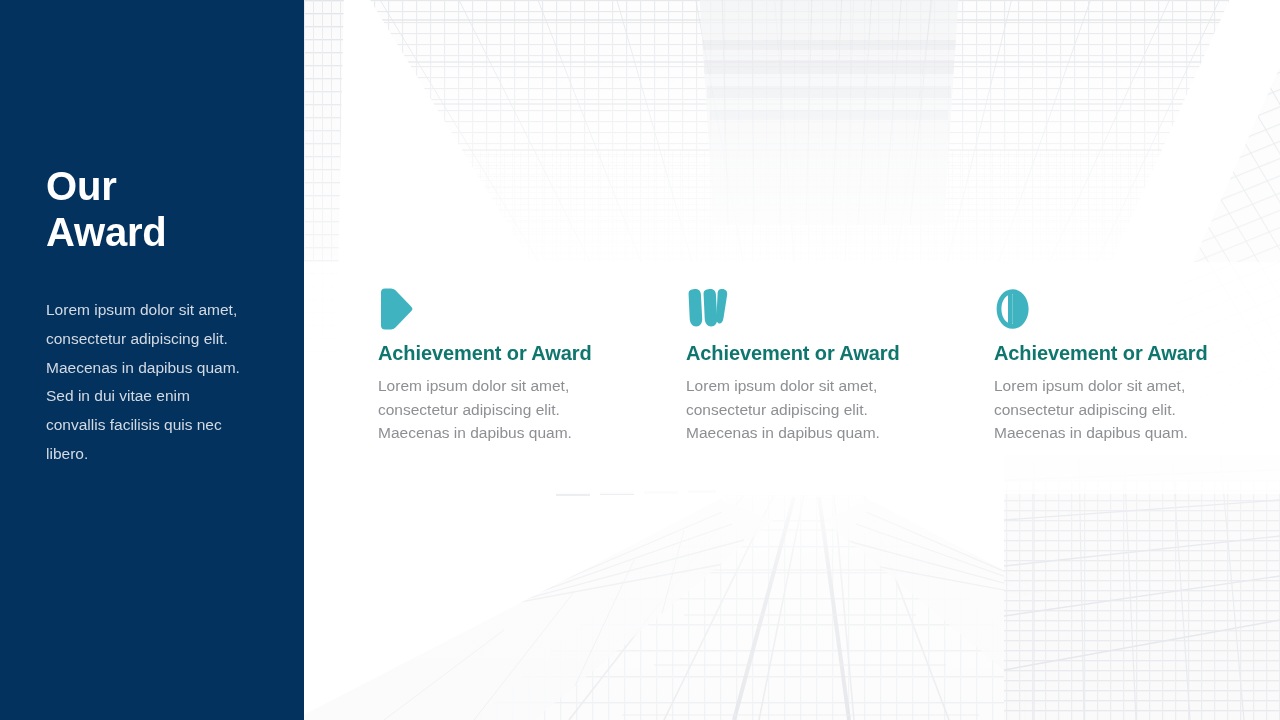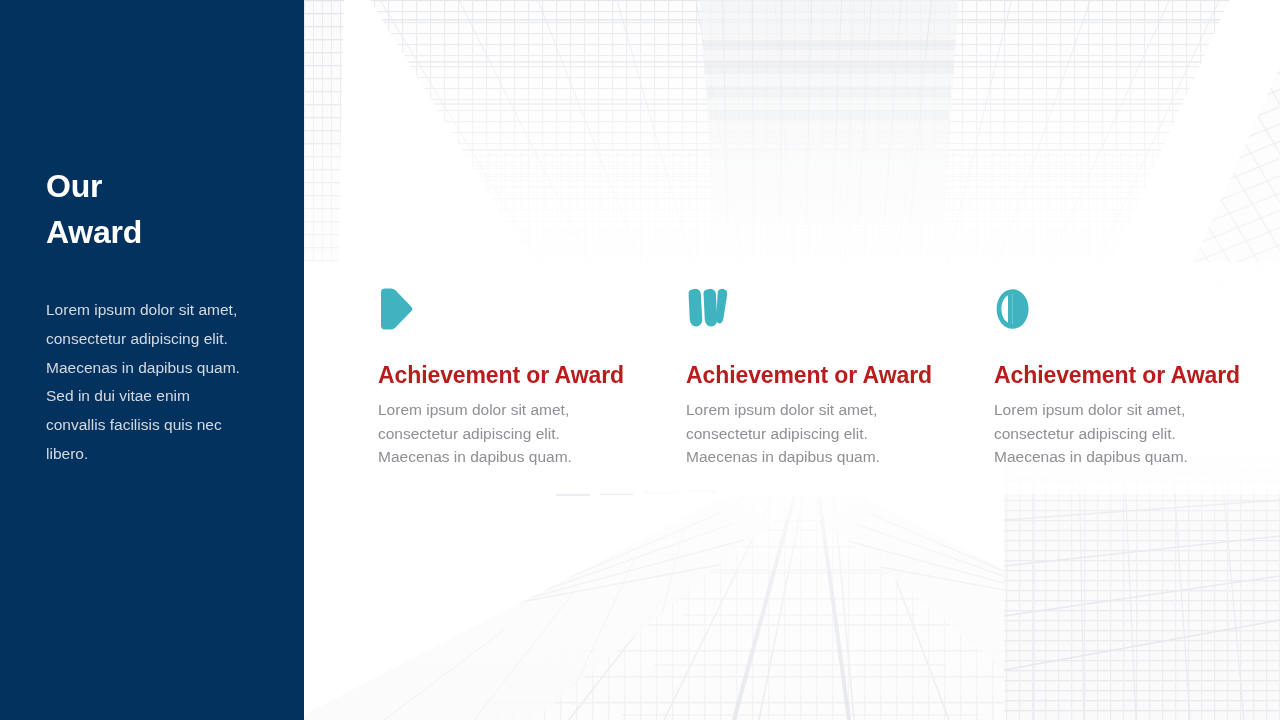--- a/index.html
+++ b/index.html
@@ -52,21 +52,21 @@
     width: 304px;
     height: 720px;
     background: #03325e;
   }
   #side-title {
     position: absolute;
     left: 46px;
     top: 163px;
     width: 240px;
     color: #ffffff;
-    font-size: 32px;
+    font-size: 40px;
     font-weight: bold;
     line-height: 46px;
     letter-spacing: -0.2px;
   }
   #side-title .t-line { display: block; }
   #side-body {
     position: absolute;
     left: 46px;
     top: 296px;
     width: 200px;
@@ -93,24 +93,24 @@
   .award-col:last-child { width: 264px; }
 
   .award-icon {
     height: 46px;
     display: flex;
     align-items: flex-start;
   }
   .award-icon svg { display: block; }
 
   .award-title {
-    margin-top: 28px;
-    font-size: 23px;
+    margin-top: 8px;
+    font-size: 20px;
     font-weight: bold;
-    color: #b91c1c;
+    color: #0f766e;
     letter-spacing: -0.1px;
     white-space: nowrap;
   }
   .award-body {
     margin-top: 9px;
     width: 226px;
     font-size: 15.5px;
     line-height: 23.5px;
     color: #8d8f93;
     font-weight: 400;

